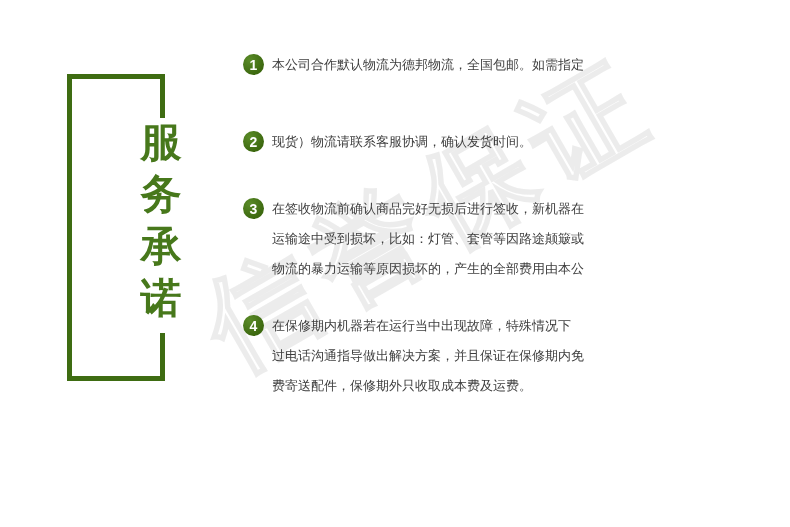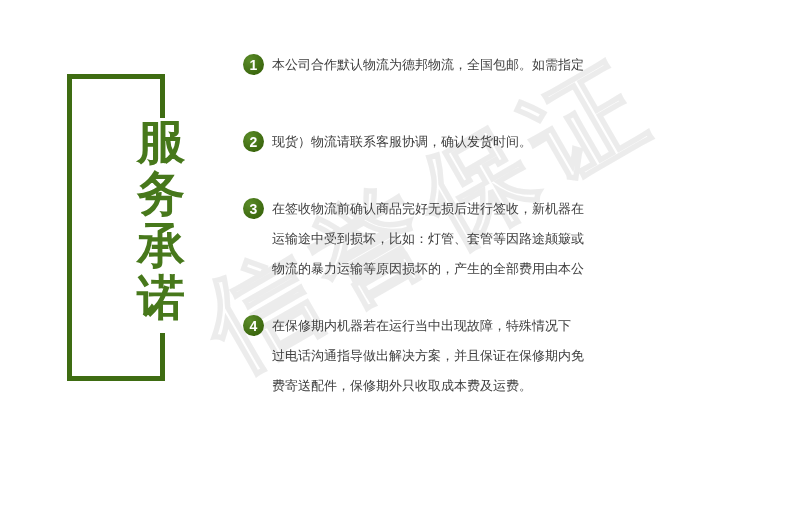--- a/index.html
+++ b/index.html
@@ -49,21 +49,21 @@
   }
   .frame-stub.top    { top: 74px;  height: 44px; }
   .frame-stub.bottom { top: 333px; height: 48px; }
 
   
   .vertical-title {
     position: absolute;
     left: 135px;
     top: 116px;
     width: 52px;
-    font-size: 48px;
+    font-size: 41px;
     line-height: 52px;
     font-weight: bold;
     color: #47781b;
     text-align: center;
     word-break: break-all;
     letter-spacing: 0;
   }
 
   
   .item {

